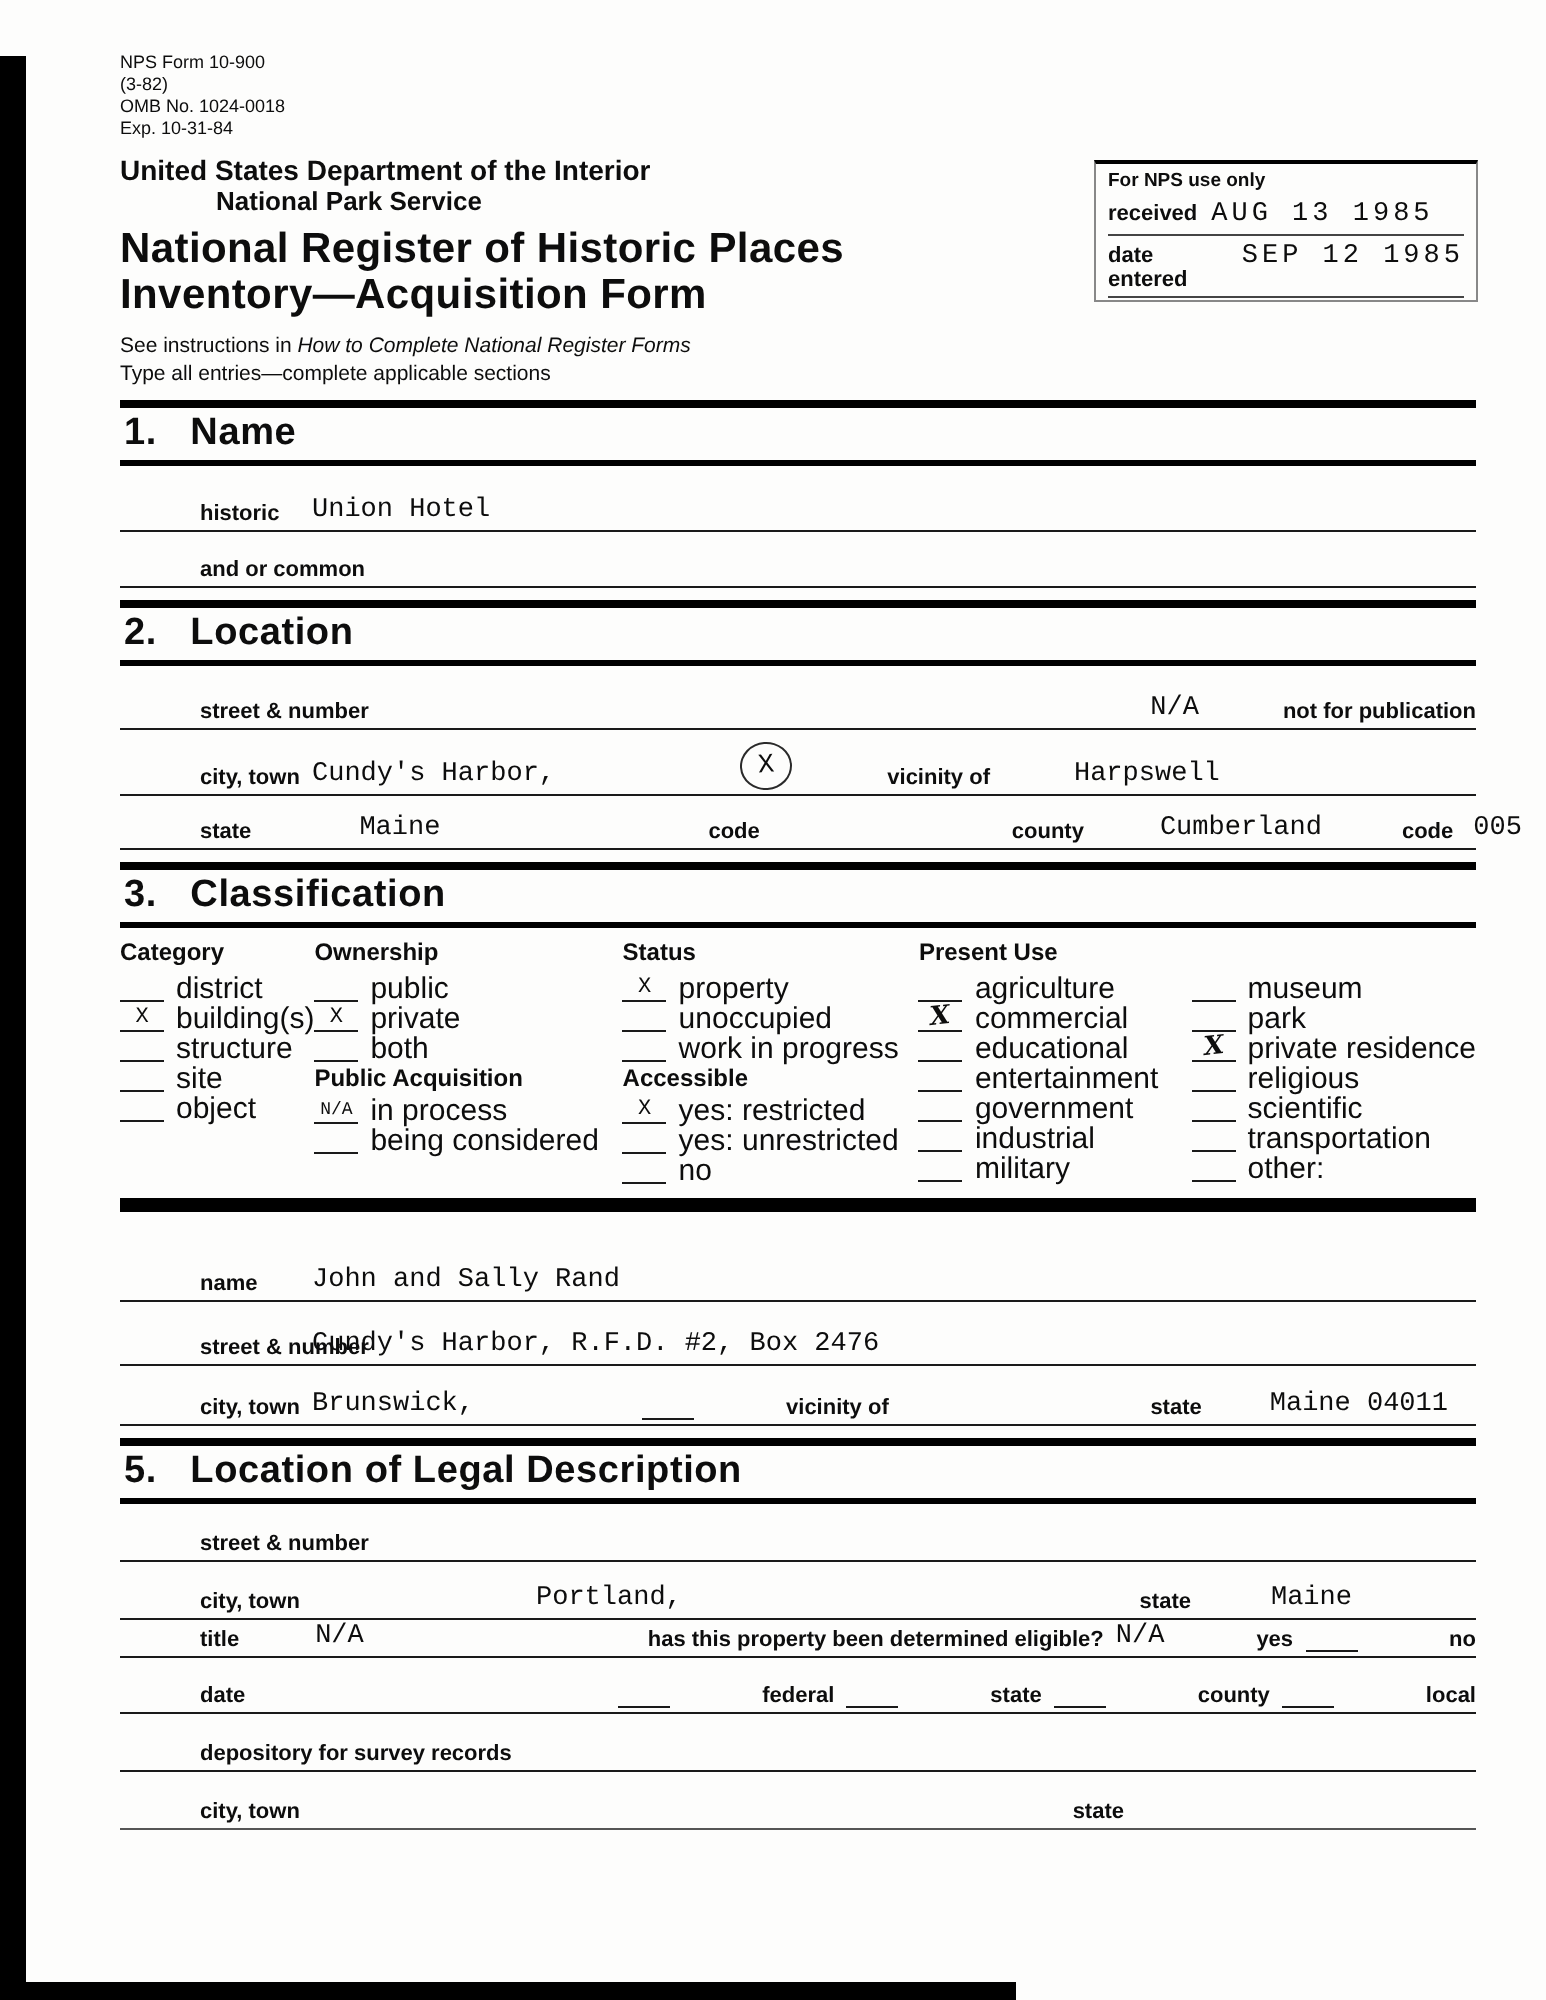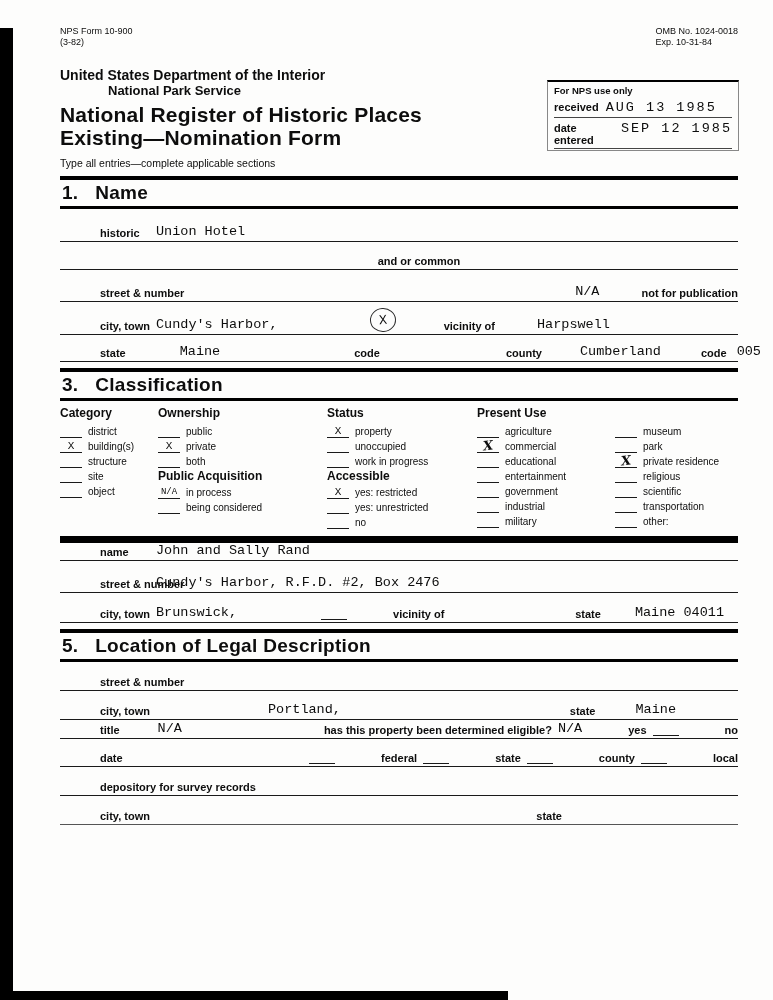--- a/index.html
+++ b/index.html
@@ -7,21 +7,21 @@
   body {
     position:relative; overflow:hidden;
     background:#fdfdfc; color:#0d0d0d;
     font-family:"Liberation Sans", sans-serif;
   }
   .scan-left { position:absolute; left:0; top:28px; width:13px; height:972px; background:#000; }
   .scan-bottom { position:absolute; left:0; bottom:0; width:508px; height:9px; background:#000; }
   .page { position:absolute; left:0; top:0; width:773px; height:1000px; padding:26px 35px 0 60px; }
   .it { font-style:italic; }
 
-  .top-meta { display:flex; justify-content:space-between; font-size:9px; line-height:11px; margin-bottom:19px; }
+  .top-meta { display:flex; justify-content:space-between; font-size:9px; line-height:11px; margin-bottom:7px;flex-direction:column; }
   .dept { font-size:14px; font-weight:bold; line-height:16px; }
   .agency { font-size:13px; font-weight:bold; line-height:15px;padding-left:48px; }
   .main-title { margin-top:5px; font-size:21px; font-weight:bold; line-height:23px; letter-spacing:0.2px; width:480px; }
   .instructions { margin-top:7px; font-size:10.5px; line-height:14px; }
 
   .nps-box { position:absolute; top:80px; right:34px; width:192px; border:1px solid #888; border-top:2px solid #000; padding:3px 6px 0 6px; background:#fdfdfc; }
   .nps-heading { font-size:9.5px; font-weight:bold; margin-bottom:3px; }
   .nps-row { display:flex; align-items:baseline; gap:7px; border-bottom:1px solid #444; padding:1px 0 2px 0; margin-bottom:2px; }
   .nps-label { font-size:11px; font-weight:bold; }
   .nps-value { font-family:"Liberation Mono","DejaVu Sans Mono",monospace; font-size:13.5px; letter-spacing:2px; white-space:pre; }
@@ -37,21 +37,21 @@
   .iblank { display:inline-block; width:26px; border-bottom:1px solid #1a1a1a; height:10px; }
 
   .circled { display:inline-block; border:1.5px solid #2a2a2a; border-radius:50%; padding:1px 8px 3px 8px; transform:rotate(-4deg); }
 
   .class-grid { display:flex; margin-top:5px; }
   .ccol-head { font-size:12px; font-weight:bold; margin-bottom:4px; }
   .ccol-sub  { font-size:12px; font-weight:bold; margin:1px 0 2px 0; }
   .citem { display:flex; align-items:flex-end; margin-bottom:1px; height:14px; }
   .cblank { display:inline-block; width:22px; min-width:22px; border-bottom:1px solid #1a1a1a; text-align:center;
             font-family:"Liberation Mono","DejaVu Sans Mono",monospace; font-size:11px; line-height:11px; height:12px; margin-right:6px; }
-  .clabel { font-size:10px; line-height:13px; white-space:nowrap; }
+  .clabel { font-size:15px; line-height:13px; white-space:nowrap; }
   .hand { font-family:"DejaVu Serif", serif; font-weight:bold; font-style:italic; font-size:13px; line-height:10px; display:inline-block; transform:rotate(-6deg); }
 </style>
 </head>
 <body>
 
 <div class="scan-left"></div>
 <div class="scan-bottom"></div>
 
 <div class="page">
 
@@ -64,52 +64,58 @@
       <div>OMB No. 1024-0018</div>
       <div>Exp. 10-31-84</div>
     </div>
   </div>
 
   <div class="dept">United States Department of the Interior</div>
   <div class="agency">National Park Service</div>
 
   <div class="main-title">
     <div>National Register of Historic Places</div>
-    <div>Existing—Nomination Form</div>
+    <div>Inventory—Acquisition Form</div>
   </div>
 
   <div class="nps-box">
     <div class="nps-heading">For NPS use only</div>
     <div class="nps-row">
       <span class="nps-label">received</span>
       <span class="nps-value">AUG 13 1985</span>
     </div>
     <div class="nps-row" style="border-bottom:1px solid #444; margin-bottom:1px;">
       <span class="nps-label">date entered</span>
       <span class="nps-value">SEP 12 1985</span>
     </div>
   </div>
 
   <div class="instructions">
+    <div><span>See instructions in </span><span class="it">How to Complete National Register Forms</span></div>
     <div>Type all entries—complete applicable sections</div>
   </div>
 
   <div class="sec-head">
     <div class="hbar"></div>
     <div class="sec-title">1.   Name</div>
     <div class="hbar bot"></div>
   </div>
   <div class="frow" style="height:33px;">
     <span class="flabel" style="width:96px;">historic</span>
     <span class="fvalue">Union Hotel</span>
   </div>
-  <div class="frow" style="height:28px;justify-content:center;">
+  <div class="frow" style="height:28px;">
     <span class="flabel">and or common</span>
   </div>
 
+  <div class="sec-head">
+    <div class="hbar"></div>
+    <div class="sec-title">2.   Location</div>
+    <div class="hbar bot"></div>
+  </div>
   <div class="frow" style="height:32px;">
     <span class="flabel">street &amp; number</span>
     <span style="margin-left:auto; display:flex; align-items:flex-end; gap:2px;">
       <span class="fvalue">N/A</span>
       <span class="flabel">not for publication</span>
     </span>
   </div>
   <div class="frow" style="height:33px;">
     <span class="flabel" style="width:96px;">city, town</span>
     <span class="fvalue">Cundy's Harbor,</span>
@@ -179,21 +185,21 @@
       <div class="citem">
           <span class="cblank" style="font-size:9px;">N/A</span>
           <span class="clabel">in process</span>
         </div>
       <div class="citem">
           <span class="cblank"></span>
           <span class="clabel">being considered</span>
         </div>
     </div>
 
-    <div style="width:150px;margin-left:13px;">
+    <div style="width:150px;">
       <div class="ccol-head">Status</div>
       <div class="citem">
           <span class="cblank">X</span>
           <span class="clabel">property</span>
         </div>
       <div class="citem">
           <span class="cblank"></span>
           <span class="clabel">unoccupied</span>
         </div>
       <div class="citem">
@@ -277,21 +283,21 @@
           <span class="cblank"></span>
           <span class="clabel">other:</span>
         </div>
     </div>
   </div>
 
   <div class="sec-head">
     <div class="hbar"></div>
     <div class="hbar bot"></div>
   </div>
-  <div class="frow" style="height:18px;">
+  <div class="frow" style="height:45px;">
     <span class="flabel" style="width:96px;">name</span>
     <span class="fvalue">John and Sally Rand</span>
   </div>
   <div class="frow" style="height:32px;">
     <span class="flabel" style="width:96px;">street &amp; number</span>
     <span class="fvalue">Cundy's Harbor, R.F.D. #2, Box 2476</span>
   </div>
   <div class="frow" style="height:30px;">
     <span class="flabel" style="width:96px;">city, town</span>
     <span class="fvalue">Brunswick,</span>

